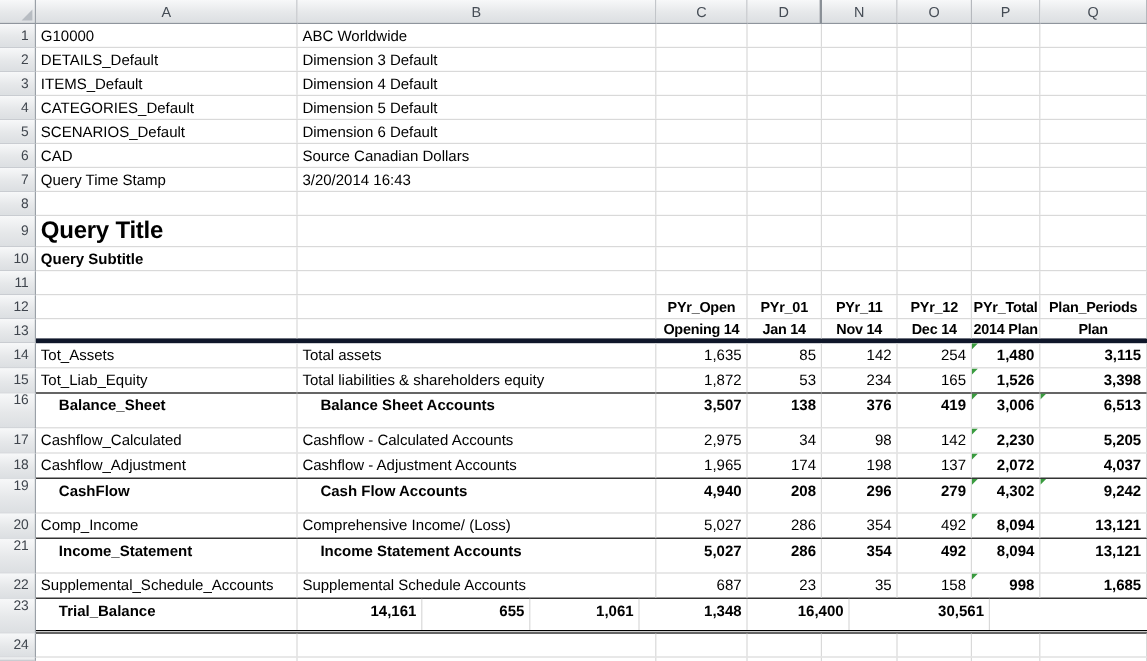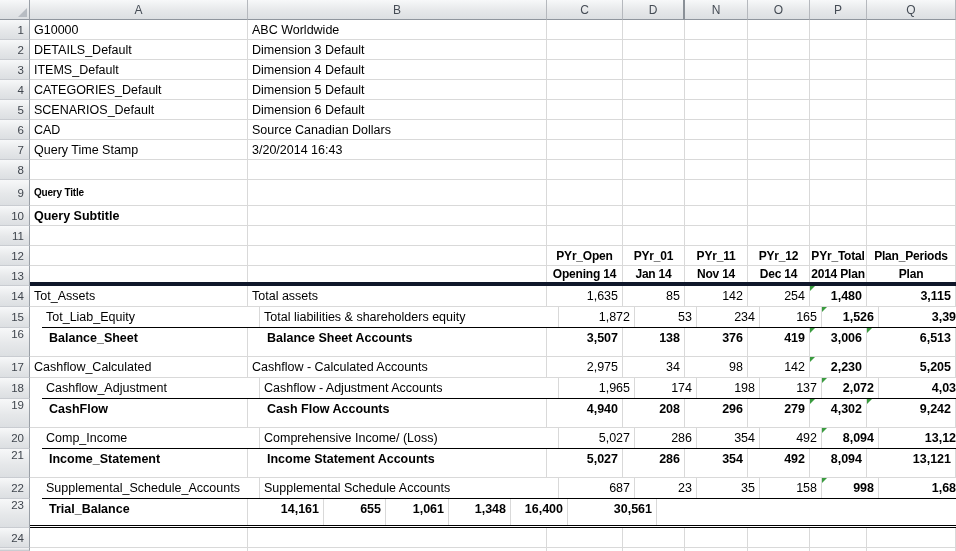--- a/index.html
+++ b/index.html
@@ -11,35 +11,35 @@
   .fillrow{flex:1 1 auto;min-height:0;}
   
   .rh{width:30px;flex:0 0 30px;box-sizing:border-box;
     background:linear-gradient(180deg,#f7f8f9,#e6e8ea 55%,#dcdfe2);
     border-right:1px solid #9aa0a7;border-bottom:1px solid #c9ccd1;
     color:#3f454d;font-size:11.5px;display:flex;align-items:center;justify-content:flex-end;
     padding-right:5px;cursor:e-resize;}
   .tall .rh{align-items:flex-end;padding-bottom:16px;}
   
   .cells{display:flex;flex:1;box-sizing:border-box;border-bottom:1px solid #d9d9d9;min-width:0;}
-  .cells.bbk{border-bottom:1px solid #000;margin-left:12px;}
+  .cells.bbk{border-bottom:1px solid #000;}
   .cells.bb2{border-bottom:4px solid #0f172a;}
-  .cells.dbl{border-bottom:3px double #000;}
+  .cells.dbl{border-bottom:3px double #000;gap:28px;}
   .cells.nob{border-bottom:none;}
   .c{box-sizing:border-box;border-right:1px solid #d9d9d9;padding:0 4px;
     display:flex;align-items:center;overflow:hidden;white-space:nowrap;position:relative;}
   .tall .c{align-items:flex-start;padding-top:3px;padding-left:19px;}
   .wA{width:218px;flex:0 0 218px}.wB{width:299px;flex:0 0 299px}
   .wC{width:76px;flex:0 0 76px}.wD{width:62px;flex:0 0 62px}
   .wN{width:63px;flex:0 0 63px}.wO{width:62px;flex:0 0 62px}
   .wP{width:57px;flex:0 0 57px}.wQ{width:89px;flex:0 0 89px}
   .num{justify-content:flex-end;text-align:right;}
   .b{font-weight:bold;}
   .hc{justify-content:center;font-weight:bold;padding:0 1px;font-size:12px;letter-spacing:-0.2px;}
-  .title-text{font-weight:bold;font-size:10px;letter-spacing:-0.2px;}
+  .title-text{font-weight:bold;font-size:20px;letter-spacing:-0.2px;}
   .sub-text{font-weight:bold;}
   
   .ch{box-sizing:border-box;background:linear-gradient(180deg,#f7f8f9,#e6e8ea 55%,#dcdfe2);
     border-right:1px solid #b5b8bd;border-bottom:1px solid #8f959d;color:#454c55;
     display:flex;align-items:center;justify-content:center;font-size:12px;cursor:s-resize;}
   .chD{border-right:2px solid #8a9097;}
   .corner{width:30px;flex:0 0 30px;box-sizing:border-box;position:relative;
     background:linear-gradient(180deg,#f7f8f9,#e6e8ea 55%,#dcdfe2);
     border-right:1px solid #9aa0a7;border-bottom:1px solid #8f959d;cursor:default;}
   .corner-tri{position:absolute;right:2px;bottom:2px;width:0;height:0;

